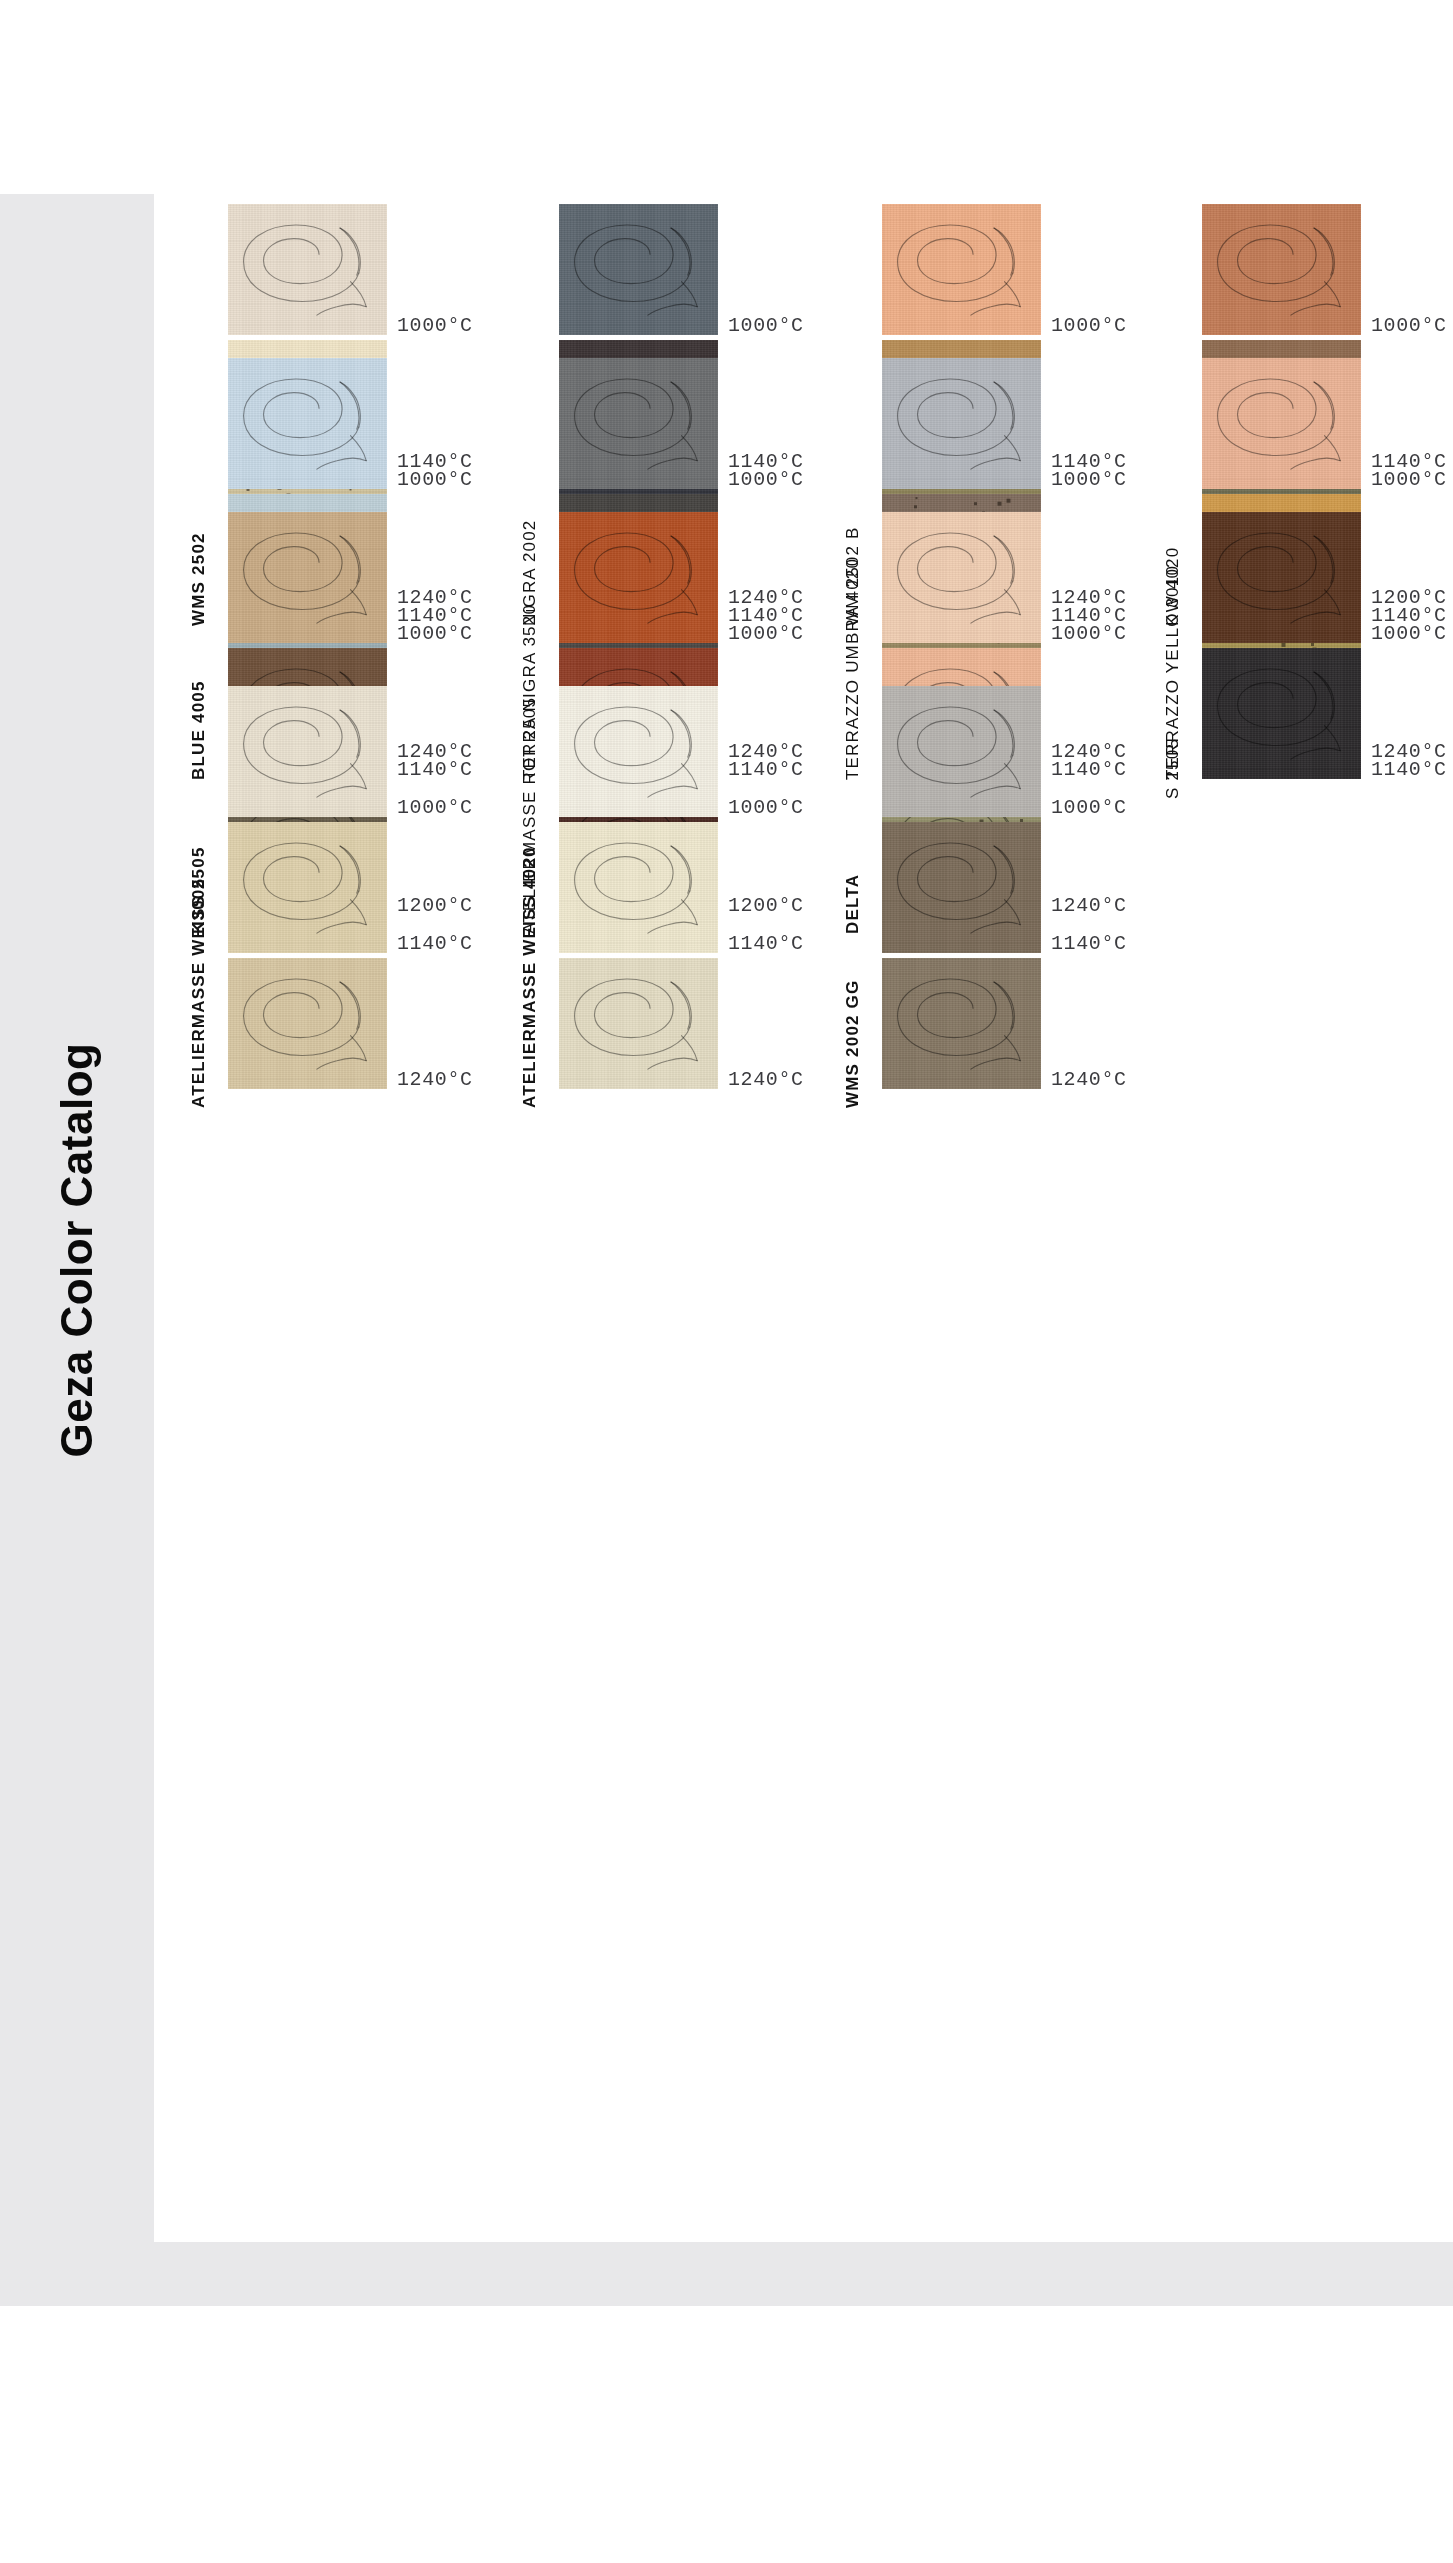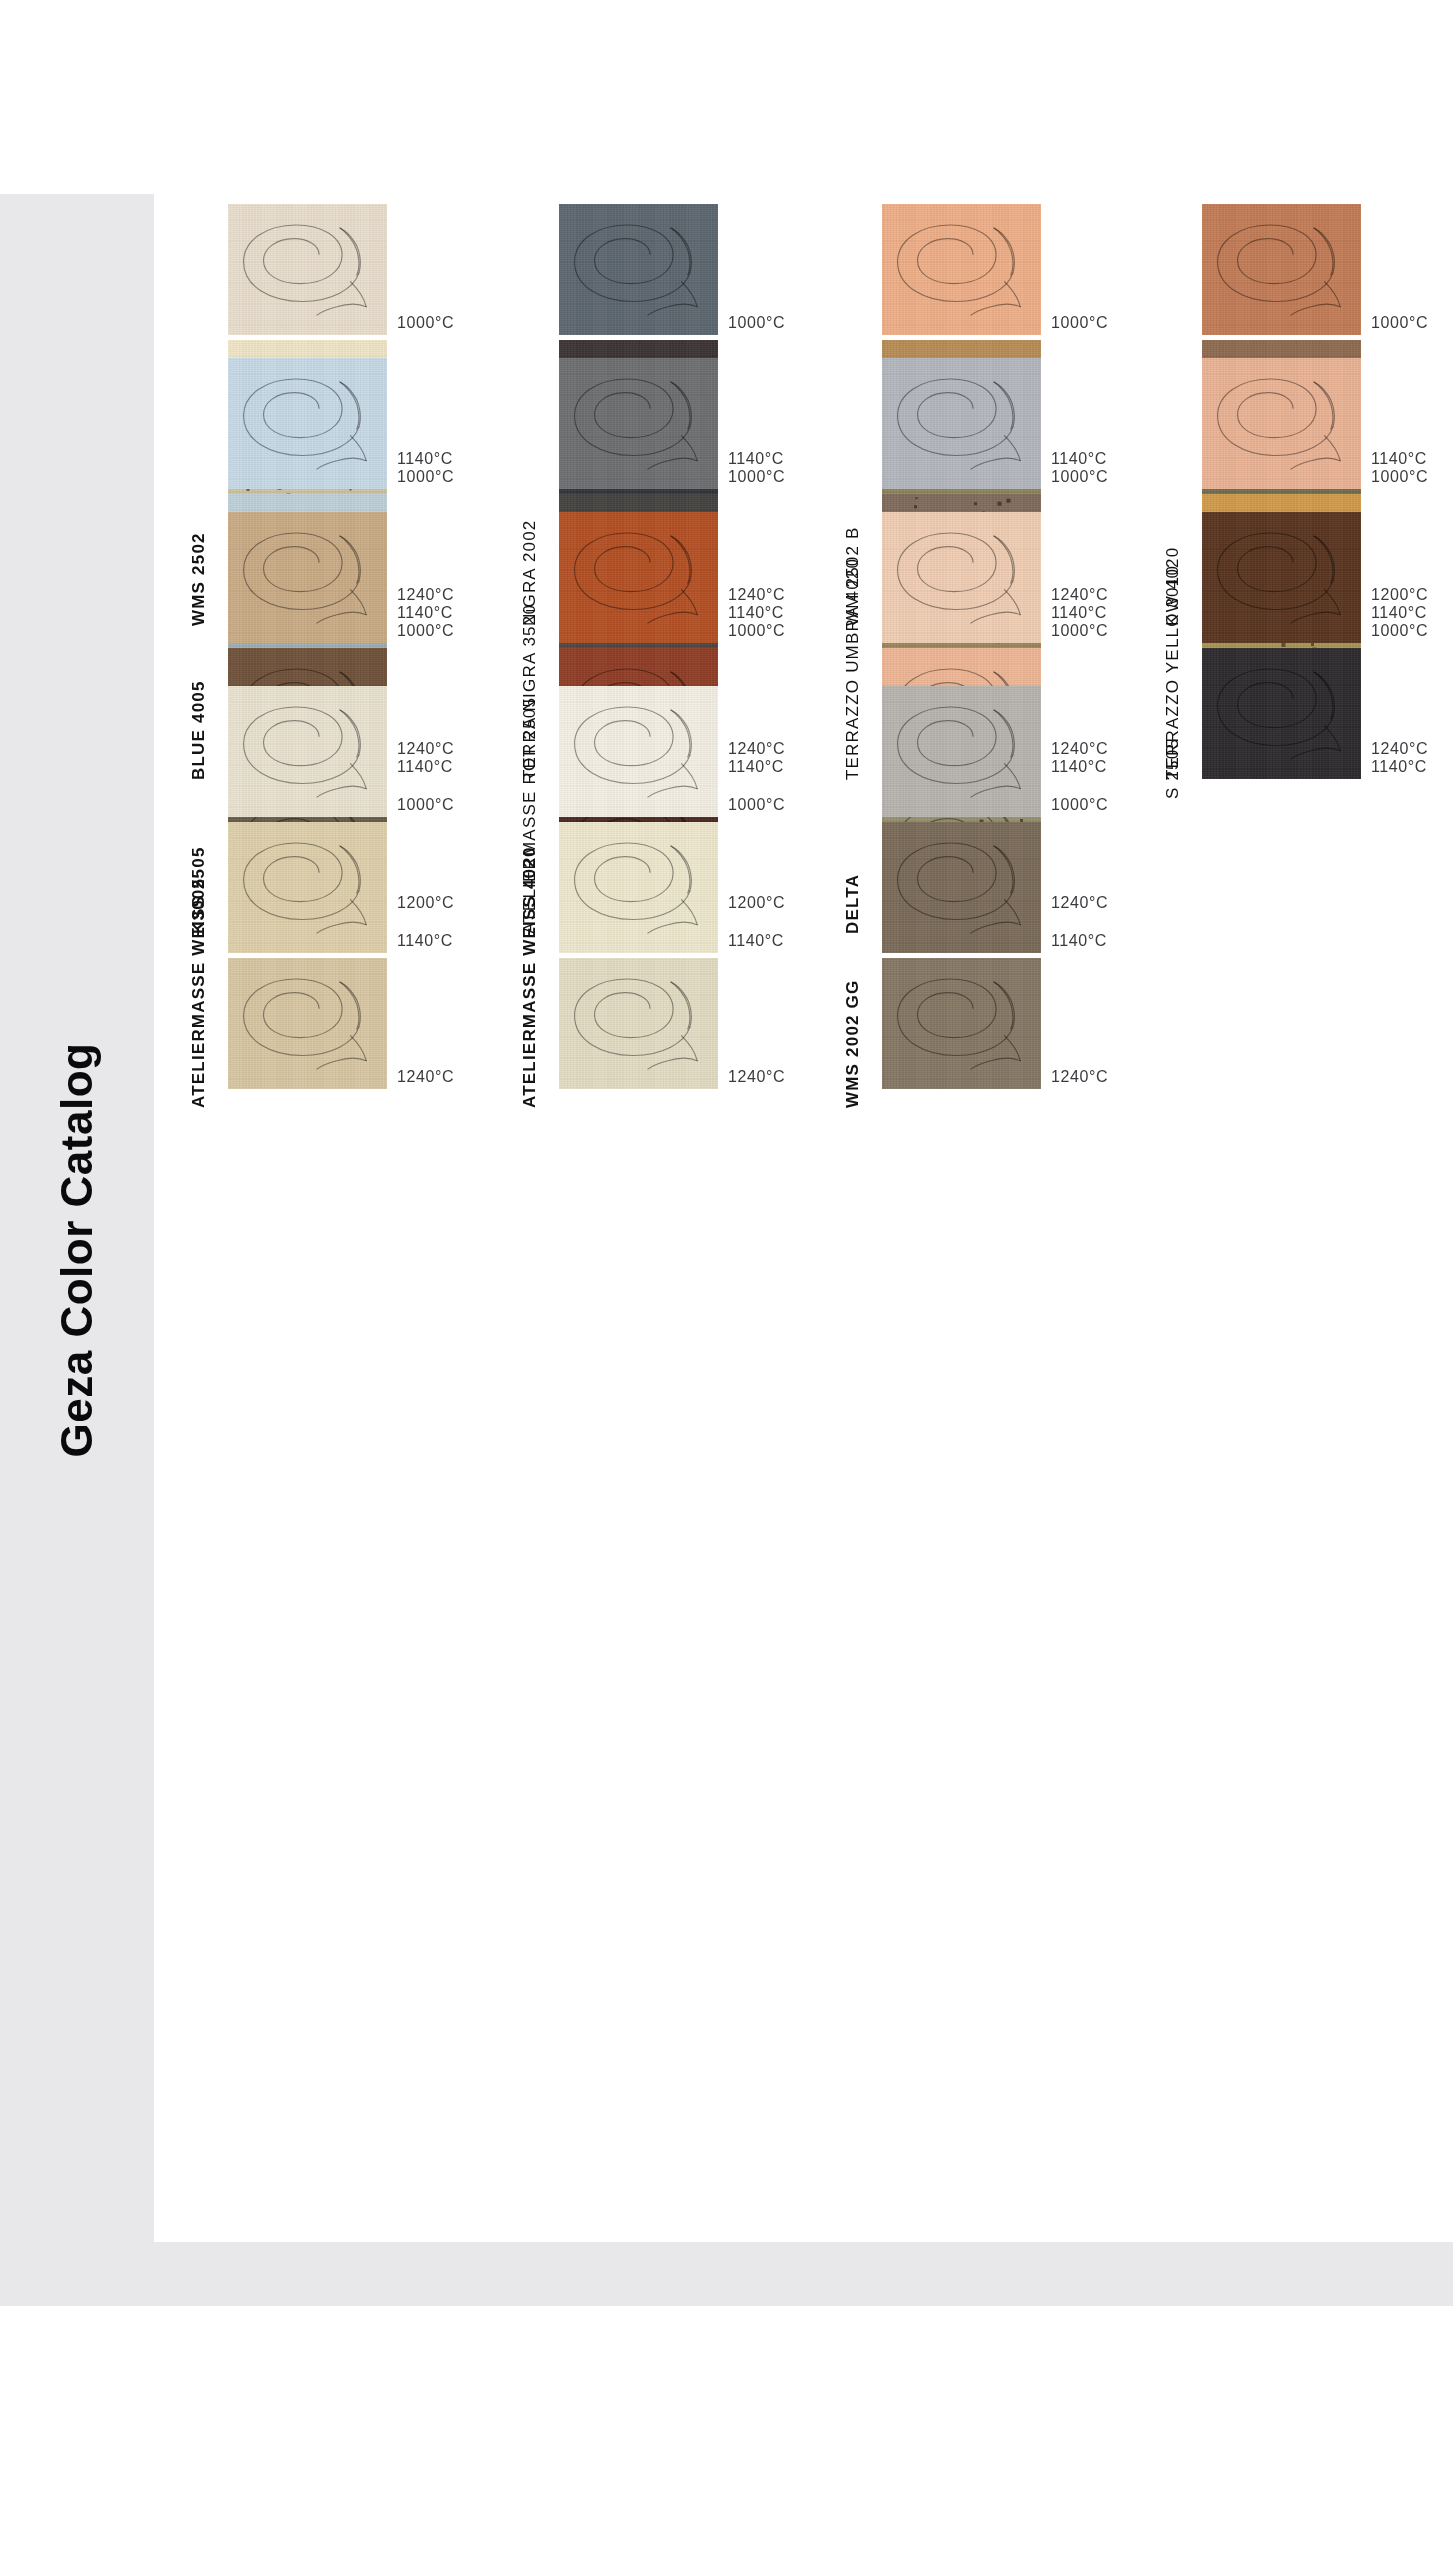--- a/index.html
+++ b/index.html
@@ -110,22 +110,22 @@
 
   
   .speckle {
     position: absolute;
     left: 0; top: 0; right: 0; bottom: 0;
     pointer-events: none;
   }
 
   .temp {
     position: absolute;
-    font-family: Liberation Sans, sans-serif;
-    font-size: 16px;
+    font-family: Liberation Mono, monospace;
+    font-size: 20px;
     letter-spacing: 0.6px;
     color: #3b3b3f;
     white-space: nowrap;
   }
 </style>
 </head>
 <body>
 
 <div id="page">
 

